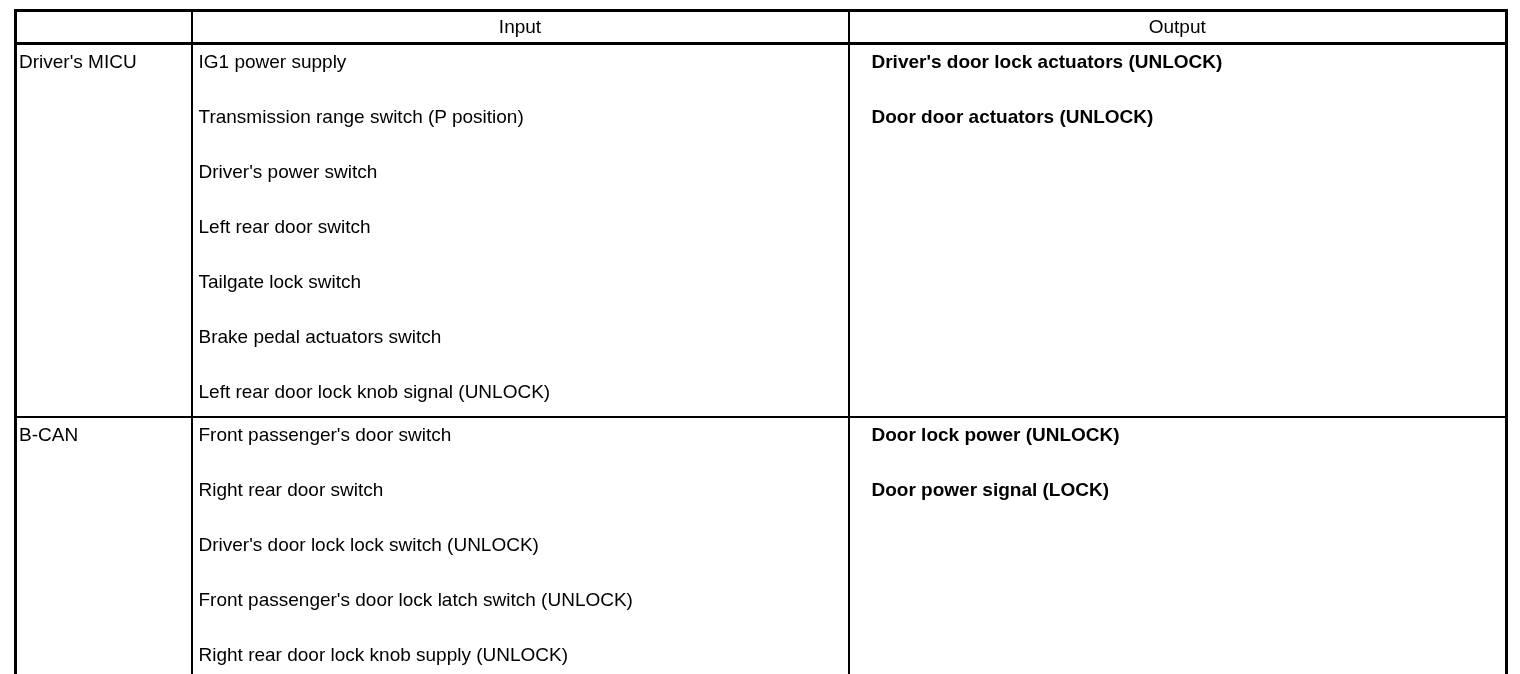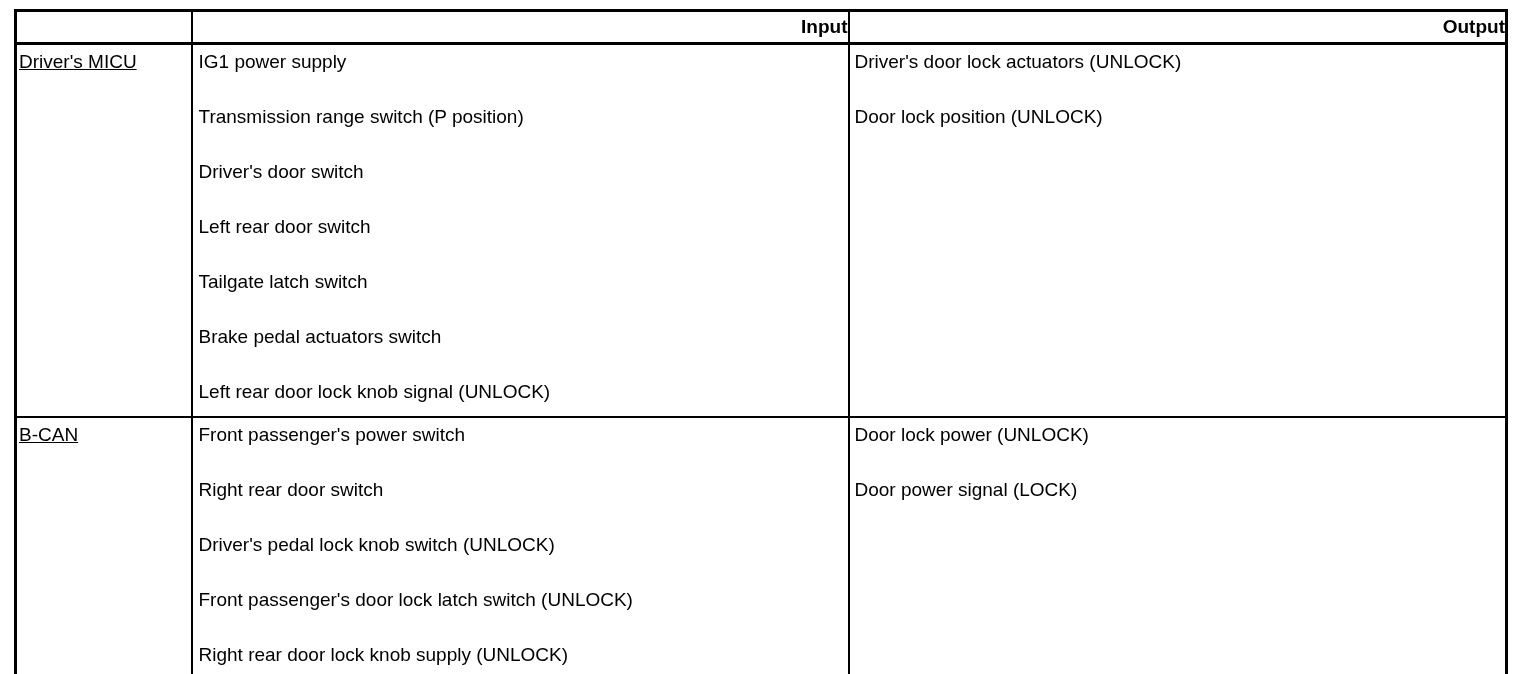--- a/index.html
+++ b/index.html
@@ -42,50 +42,50 @@
   .spec-table td {
     vertical-align: top;
     padding: 0;
     background: #ffffff;
   }
 
   
   .spec-table thead th {
     height: 30px;
     border-bottom: 3px solid #000000;
-    font-weight: bold;
+    font-weight: normal;
     font-size: 19px;
     line-height: 30px;
-    text-align: right;
+    text-align: center;
   }
   .spec-table thead th.h-system {
     border-right: 0;
   }
   .spec-table thead th.h-input {
     border-left: 2px solid #000000;
     border-right: 2px solid #000000;
   }
 
   
   .spec-table tbody td {
     font-size: 19px;
     line-height: 20px;
   }
   .spec-table tbody td.c-system {
     padding: 7px 0 0 2px;
     white-space: nowrap;
-    text-decoration: underline;
   }
   .spec-table tbody td.c-input {
     border-left: 2px solid #000000;
     border-right: 2px solid #000000;
     padding: 7px 11px 0 6px;
   }
   .spec-table tbody td.c-output {
-    padding: 7px 0 0 5px;
+    padding: 7px 0 0 22px;
+    font-weight: bold;
   }
 
   
   .spec-table tbody tr.group-sep > td {
     border-top: 2px solid #000000;
   }
 
   
   .entry-list {
     list-style: none;
@@ -125,45 +125,45 @@
 
     <tbody>
 
       <tr>
         <td class="c-system">Driver's MICU</td>
 
         <td class="c-input">
           <ul class="entry-list">
             <li>IG1 power supply</li>
             <li>Transmission range switch (P position)</li>
-            <li>Driver's door switch</li>
+            <li>Driver's power switch</li>
             <li>Left rear door switch</li>
-            <li>Tailgate latch switch</li>
+            <li>Tailgate lock switch</li>
             <li>Brake pedal actuators switch</li>
             <li>Left rear door lock knob signal (UNLOCK)</li>
           </ul>
           <div class="cell-pad-bottom"></div>
         </td>
 
         <td class="c-output">
           <ul class="entry-list">
             <li>Driver's door lock actuators (UNLOCK)</li>
-            <li>Door lock position (UNLOCK)</li>
+            <li>Door door actuators (UNLOCK)</li>
           </ul>
         </td>
       </tr>
 
       <tr class="group-sep">
         <td class="c-system">B-CAN</td>
 
         <td class="c-input">
           <ul class="entry-list">
-            <li>Front passenger's power switch</li>
+            <li>Front passenger's door switch</li>
             <li>Right rear door switch</li>
-            <li>Driver's pedal lock knob switch (UNLOCK)</li>
+            <li>Driver's door lock lock switch (UNLOCK)</li>
             <li>Front passenger's door lock latch switch (UNLOCK)</li>
             <li>Right rear door lock knob supply (UNLOCK)</li>
           </ul>
           <div class="cell-pad-bottom"></div>
         </td>
 
         <td class="c-output">
           <ul class="entry-list">
             <li>Door lock power (UNLOCK)</li>
             <li>Door power signal (LOCK)</li>

